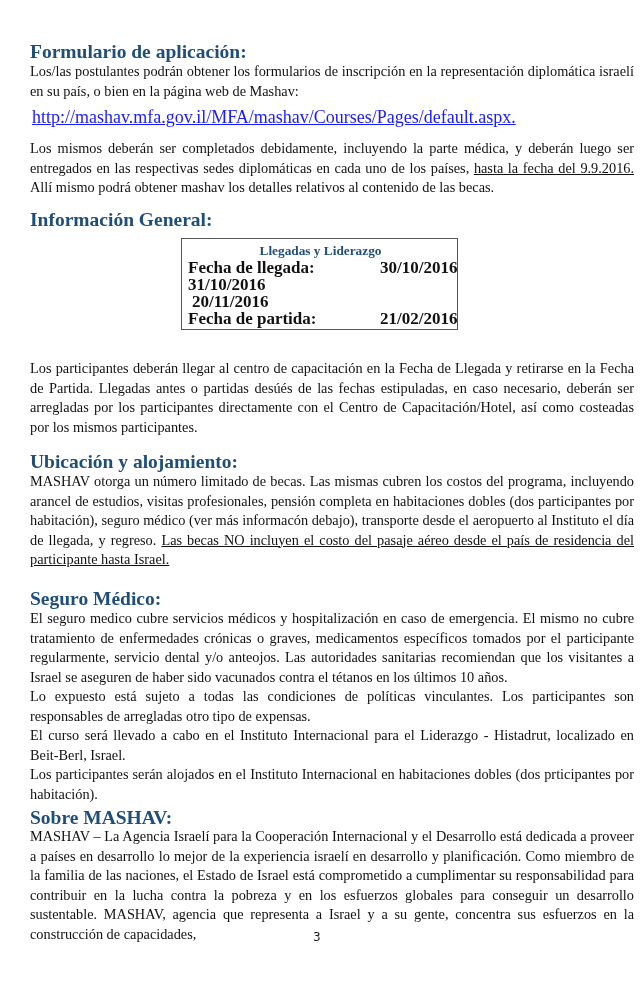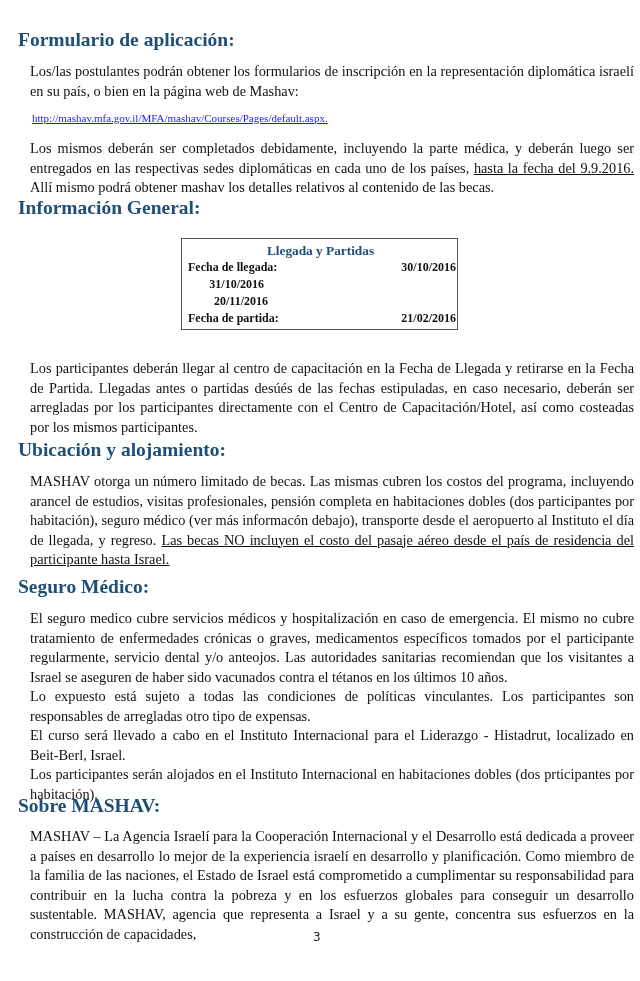--- a/index.html
+++ b/index.html
@@ -2,39 +2,39 @@
 <html><head>
 <meta charset="utf-8">
 <style>
   html, body { margin: 0; padding: 0; background: #ffffff; }
   body {
     width: 640px; height: 981px; overflow: hidden; position: relative;
     font-family: "Liberation Serif", serif; color: #111111;
   }
   .page { position: absolute; left: 18px; top: 0; width: 604px; }
   h2 {
-    margin: 0; font-size: 19.5px; font-weight: bold; color: #1f4e79;
+    margin: 12px; font-size: 19.5px; font-weight: bold; color: #1f4e79;
     line-height: 23px; position: absolute; left: 0;
   }
   p {
     margin: 12px; font-size: 14.3px; line-height: 19.5px; text-align: justify;
     position: absolute; left: 0; width: 604px;
   }
   .u { text-decoration: underline; }
   .b { font-weight: normal; }
-  a.link { color: #1a1aff; text-decoration: underline; font-size: 11px; }
+  a.link { color: #1a1aff; text-decoration: underline; font-size: 18px; }
   .tbl {
     position: absolute; left: 163px; top: 238px; width: 277px; height: 92px;
     border: 1px solid #555555; box-sizing: border-box; padding: 4px 0 0 6px;
   }
   .tbl-title {
     text-align: center; font-weight: bold; color: #1f4e79; font-size: 13.3px;
     line-height: 16px; width: 265px;
   }
-  .tbl-row { display: flex; font-weight: bold; font-size: 12px; line-height: 17px; }
+  .tbl-row { display: flex; font-weight: bold; font-size: 17px; line-height: 17px; }
   .tbl-row .k { width: 192px; }
   .tbl-row .v { width: 76px; text-align: right; }
   .pagenum {
     position: absolute; left: 313px; top: 930px; font-family: "DejaVu Sans", sans-serif;
     font-size: 12px; color: #222;
   }
 </style>
 </head>
 <body>
 
@@ -43,21 +43,21 @@
   <h2 style="top:28px">Formulario de aplicación:</h2>
   <p style="top:50px">Los/las postulantes podrán obtener los formularios de inscripción en la representación diplomática israelí en su país, o bien en la página web de Mashav:</p>
   <p style="top:96px; left:2px">
     <a class="link">http://mashav.mfa.gov.il/MFA/mashav/Courses/Pages/default.aspx.</a>
   </p>
   <p style="top:127px"><span>Los mismos deberán ser completados debidamente, incluyendo la parte médica, y deberán luego ser entregados en las respectivas sedes diplomáticas en cada uno de los países, </span><span class="b u">hasta la fecha del 9.9.2016.</span><span> Allí mismo podrá obtener mashav los detalles relativos al contenido de las becas.</span></p>
 
   <h2 style="top:196px">Información General:</h2>
 
   <div class="tbl">
-    <div class="tbl-title">Llegada y Partidas</div>
+    <div class="tbl-title">Llegadas y Liderazgo</div>
     <div class="tbl-row">
       <span class="k">Fecha de llegada:</span>
       <span class="v">30/10/2016</span>
     </div>
     <div class="tbl-row">
       <span class="v">31/10/2016</span>
     </div>
     <div class="tbl-row">
       <span class="v" style="padding-left:4px">20/11/2016</span>
     </div>

